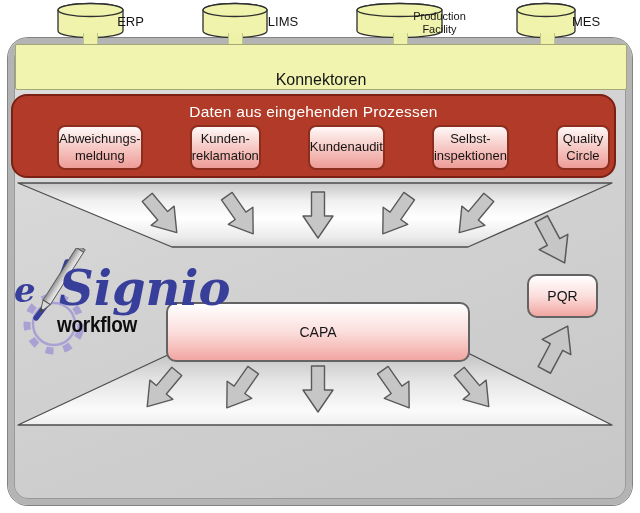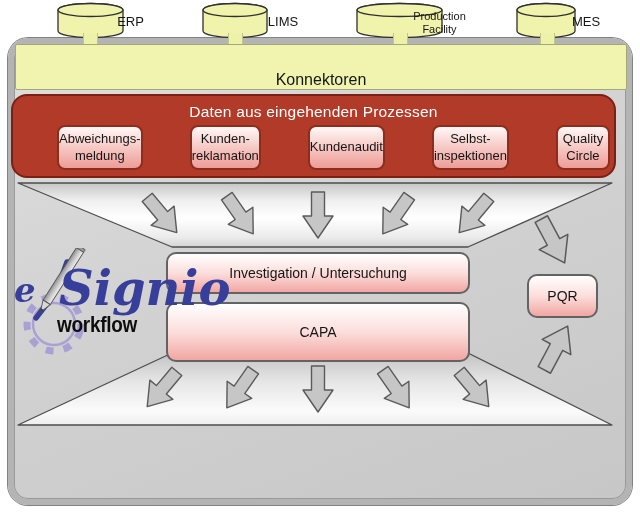--- a/index.html
+++ b/index.html
@@ -145,23 +145,20 @@
     <use href="#arr" transform="translate(162 212) rotate(40)"></use>
     <use href="#arr" transform="translate(240 212) rotate(35)"></use>
     <use href="#arr" transform="translate(318 212)"></use>
     <use href="#arr" transform="translate(396 212) rotate(-35)"></use>
     <use href="#arr" transform="translate(474 212) rotate(-40)"></use>
 
     <use href="#arr" transform="translate(553 64) rotate(-28) scale(1.08)"></use>
     <use href="#arr" transform="translate(556 171) rotate(208) scale(1.08)"></use>
   </svg>
 
-  <div class="abs midbox" style="left:166px;top:252px;width:304px;height:42px;">
-    <span>Investigation / Untersuchung</span>
-  </div>
   <div class="abs midbox" style="left:166px;top:302px;width:304px;height:60px;">
     <span>CAPA</span>
   </div>
   <div class="abs midbox" style="left:527px;top:274px;width:71px;height:44px;">
     <span>PQR</span>
   </div>
 
   <div class="abs logo">
     <svg width="168" height="115" viewBox="0 0 168 115">
       <defs>

